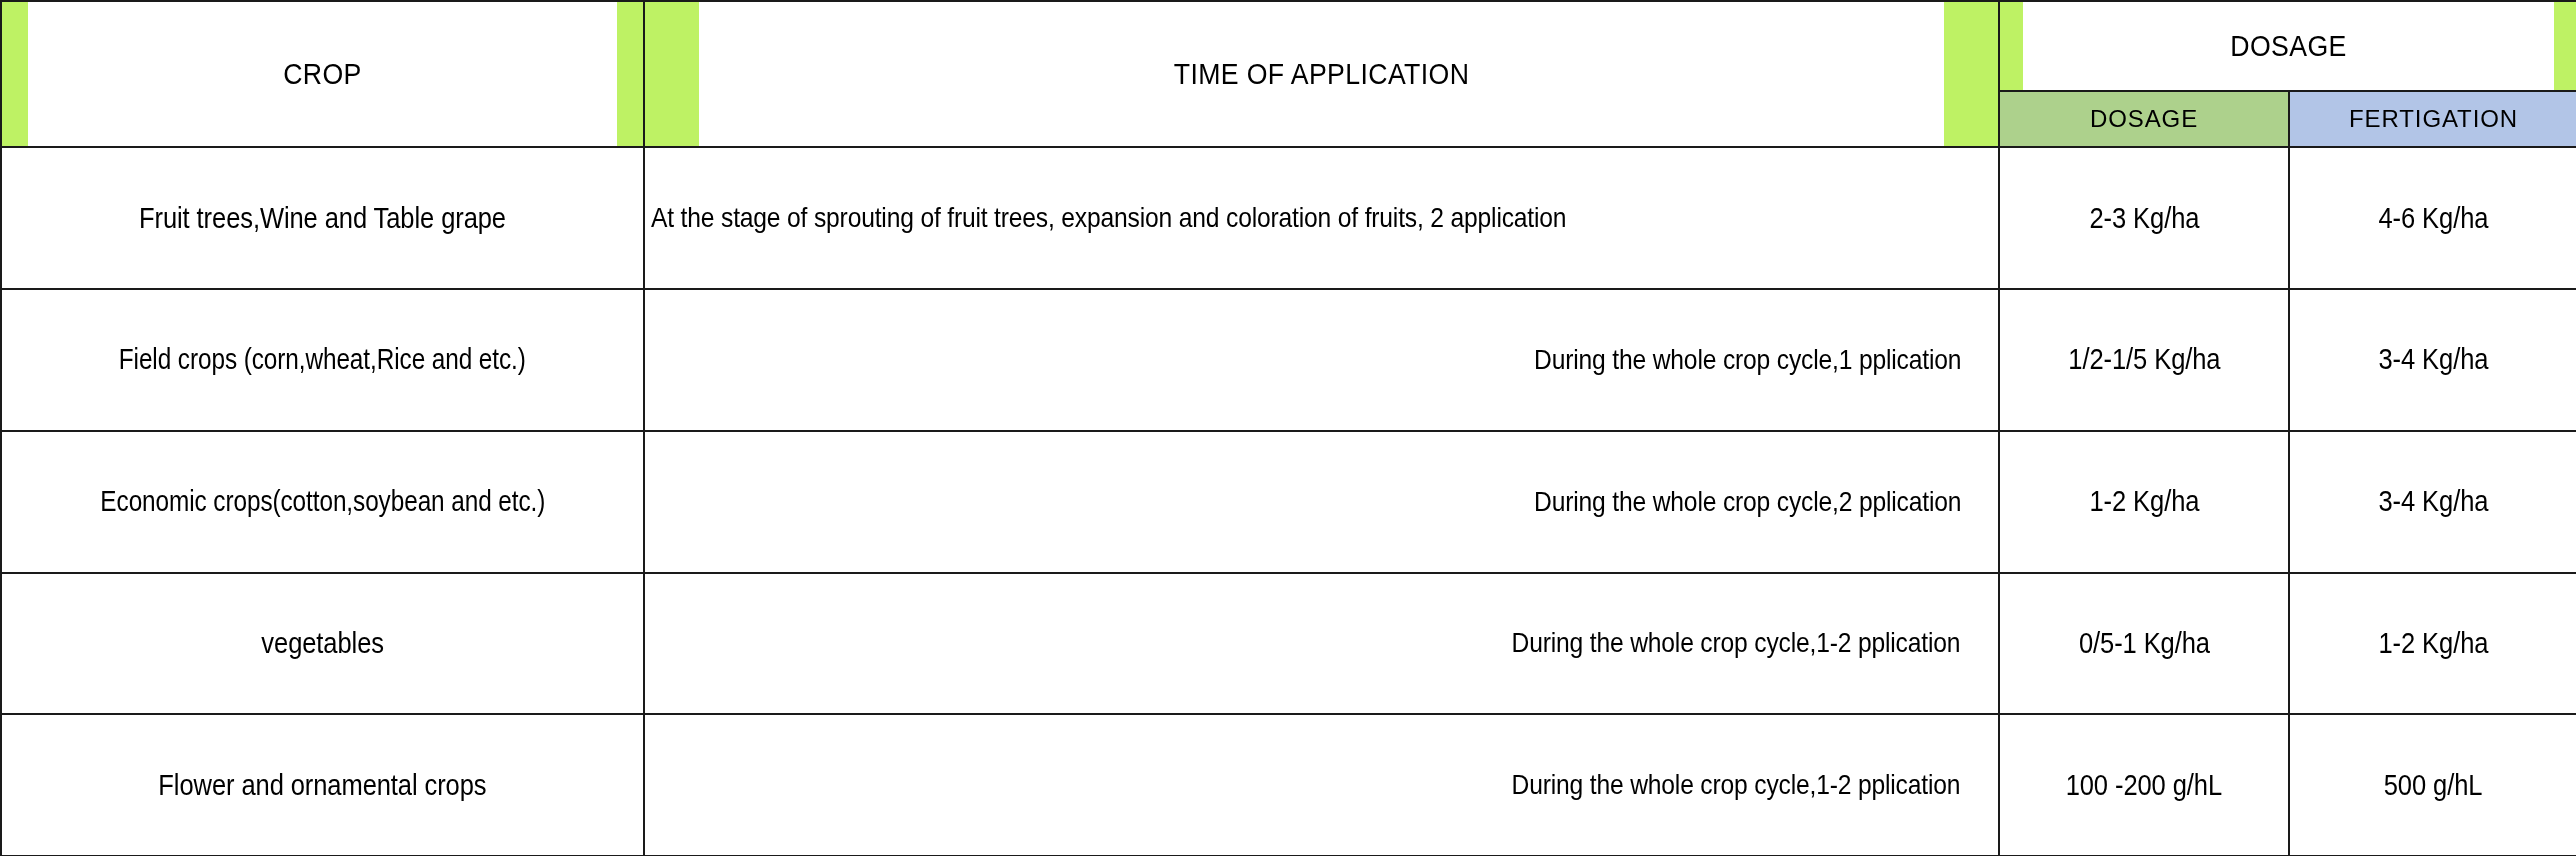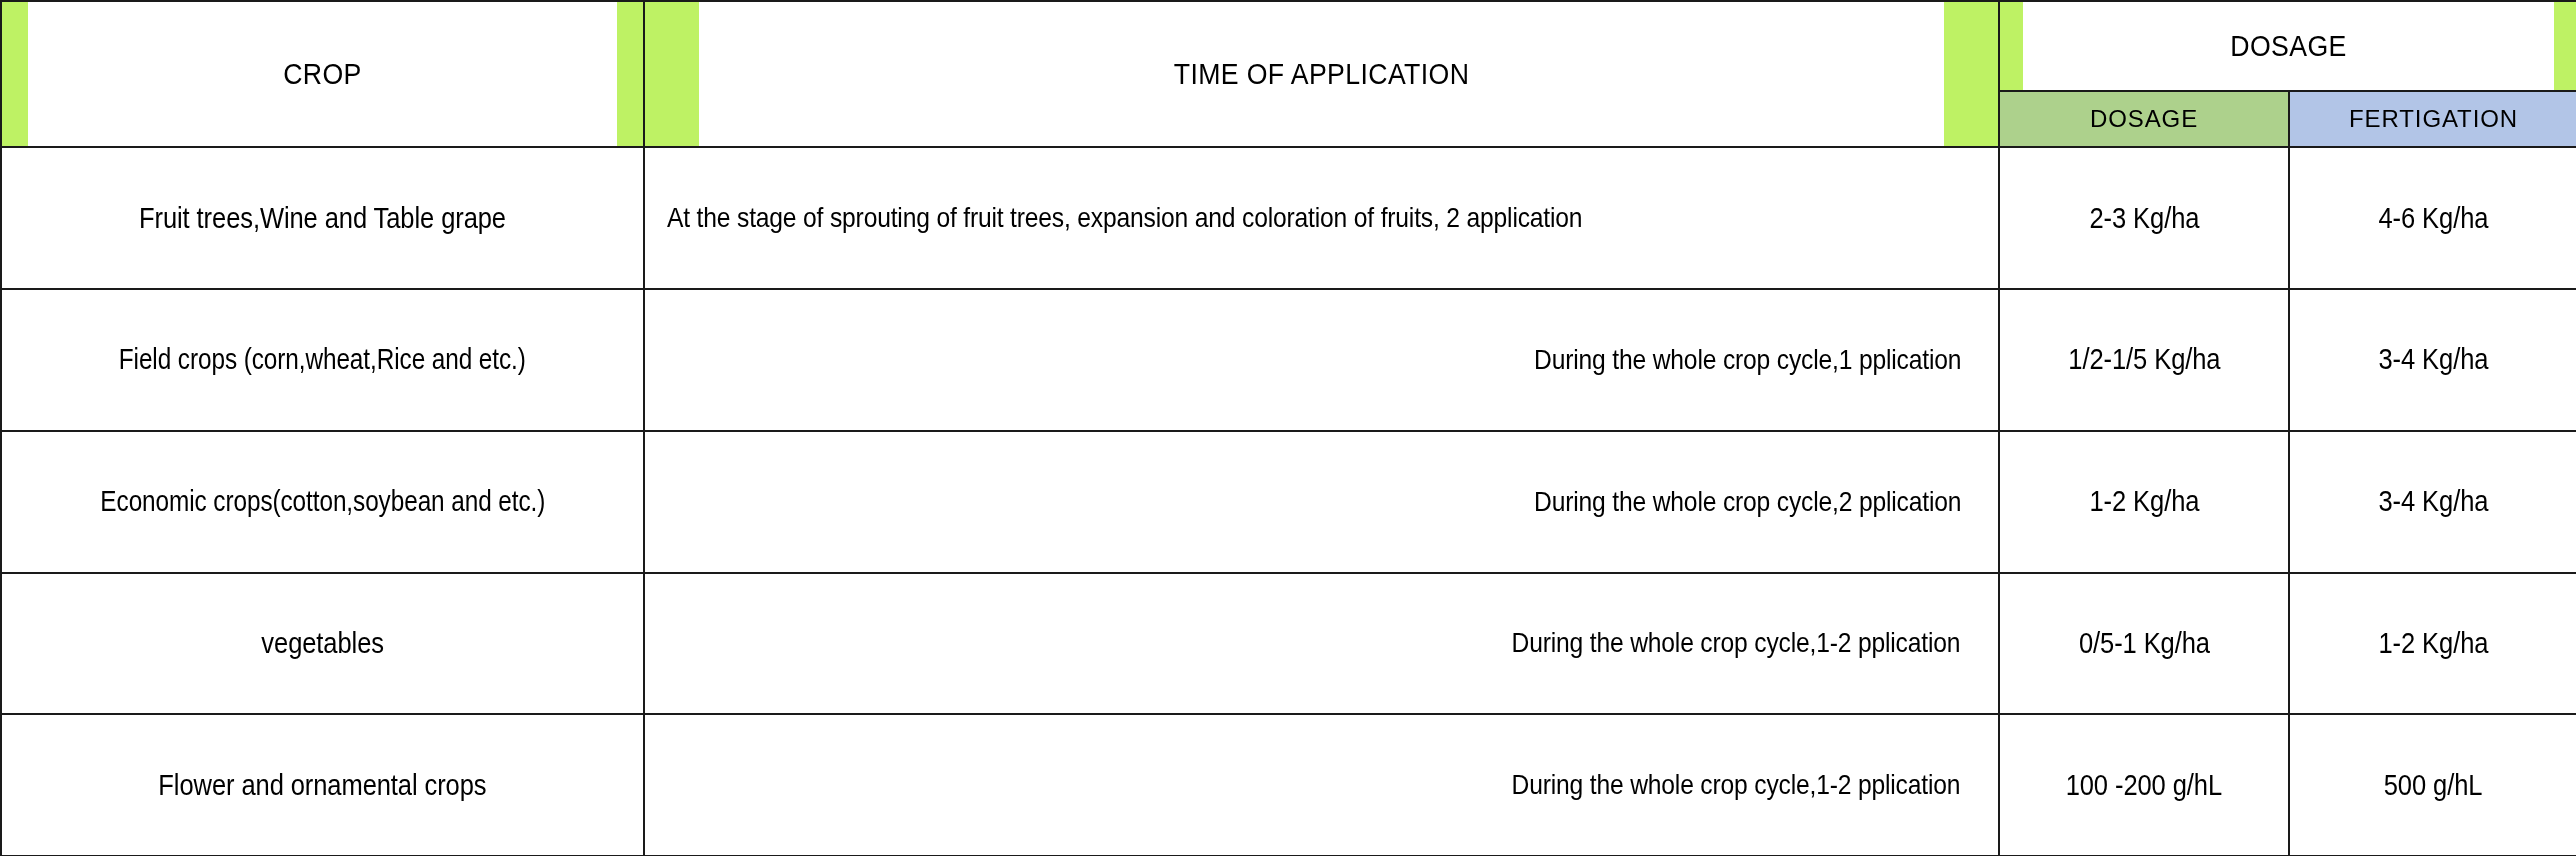--- a/index.html
+++ b/index.html
@@ -78,21 +78,21 @@
     text-align: right;
     vertical-align: middle;
     font-size: 28px;
     font-weight: normal;
     font-stretch: condensed;
     letter-spacing: -0.2px;
     white-space: nowrap;
   }
   .time-cell.left {
     text-align: left;
-    padding-left: 22px;
+    padding-left: 6px;
   }
   .dose-cell {
     text-align: center;
     vertical-align: middle;
     font-size: 29px;
     font-weight: normal;
     font-stretch: condensed;
     letter-spacing: -0.1px;
     white-space: nowrap;
   }

